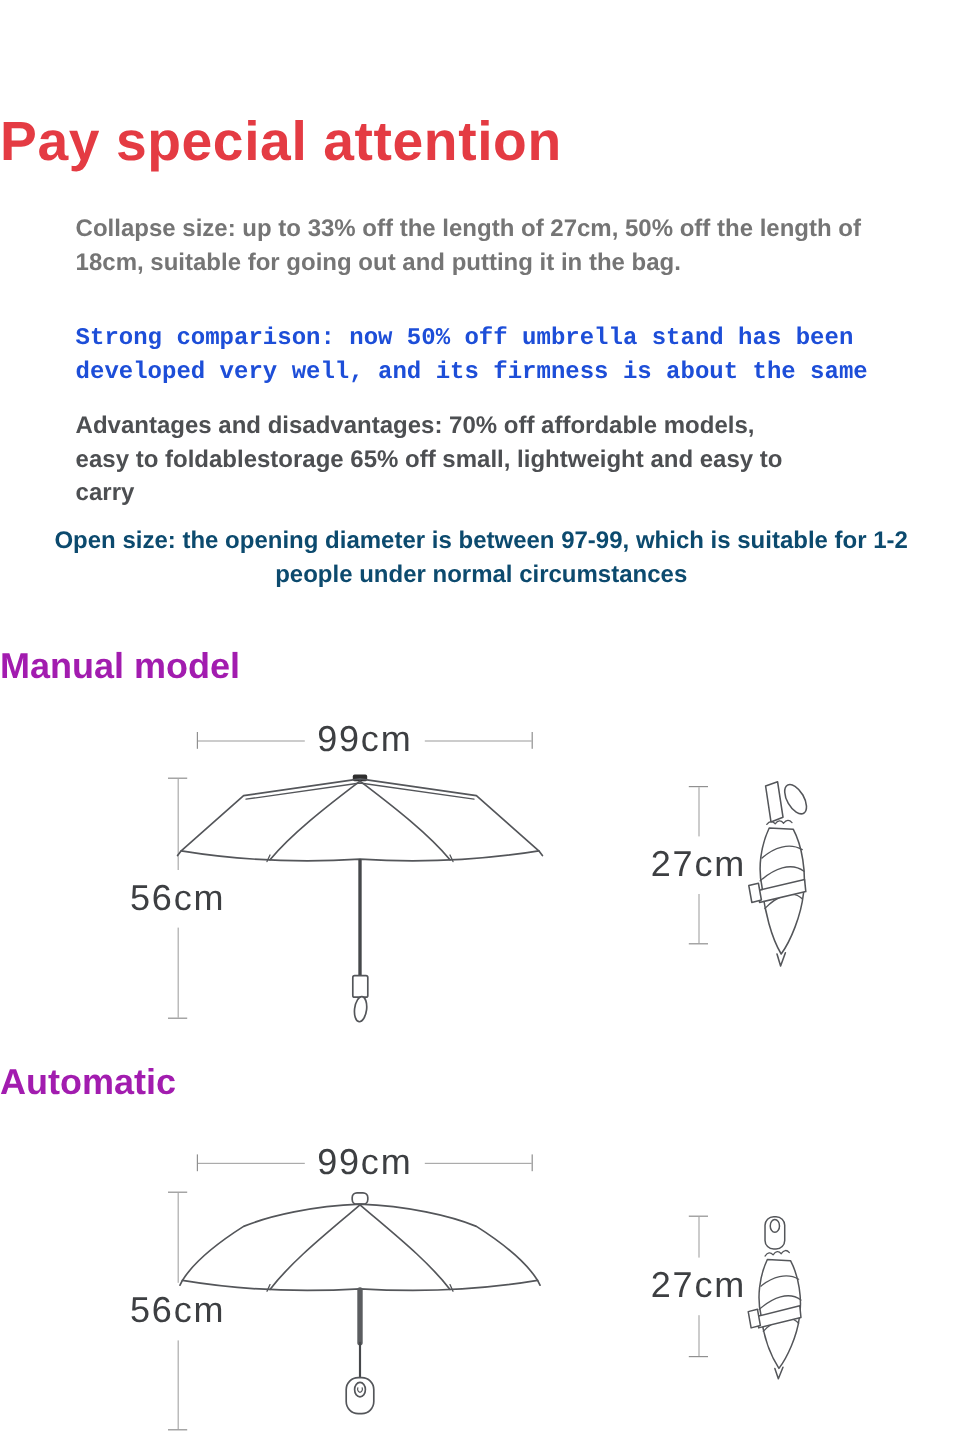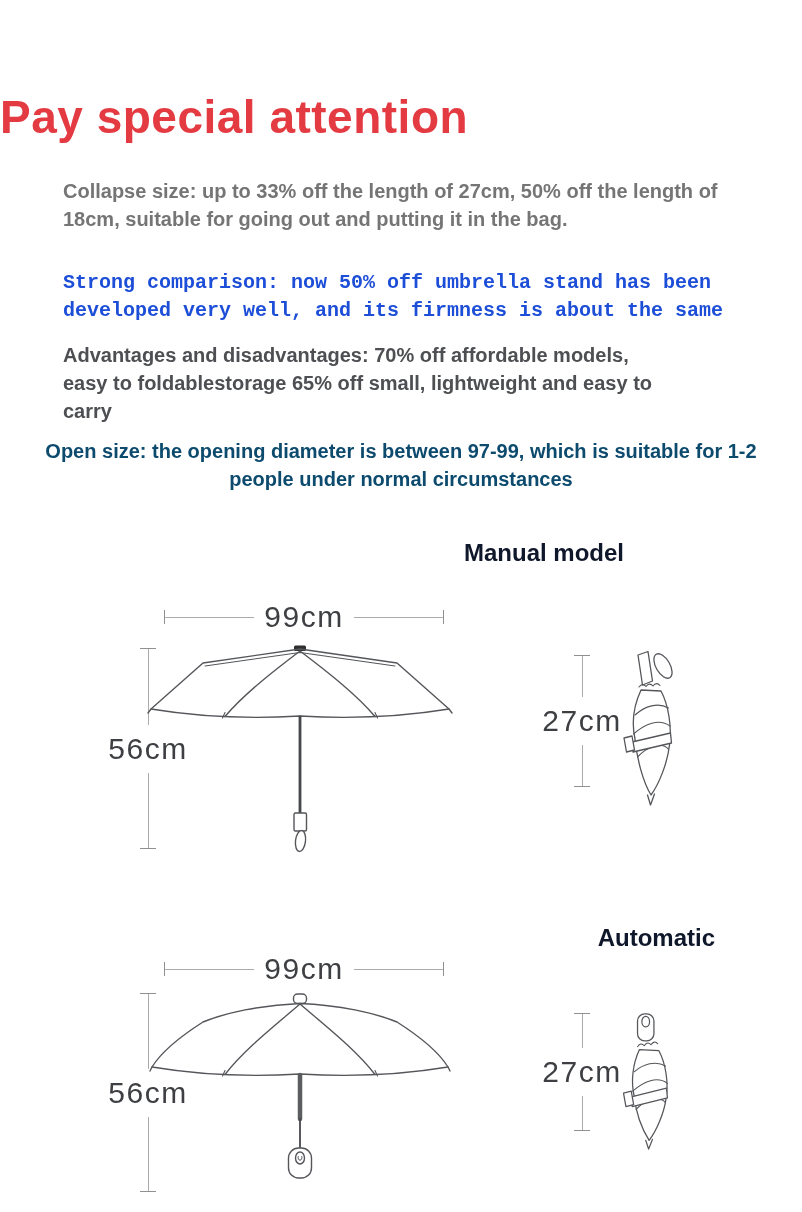--- a/index.html
+++ b/index.html
@@ -13,24 +13,24 @@
     font-size:46px;font-weight:800;color:#e43b43;letter-spacing:0.5px;margin-top:28px;
   }
   .para{
     font-size:20px;font-weight:700;line-height:28px;white-space:pre-line;
   }
   .para-1{top:177px;left:63px;width:700px;color:#757575;}
   .para-2{top:269px;left:63px;width:700px;color:#1d4ed8;font-family:Liberation Mono, monospace;}
   .para-3{top:341px;left:63px;width:700px;color:#4d4f52;}
   .para-4{top:437px;left:0;width:802px;text-align:center;color:#0c4a6e;}
   .model-heading{
-    font-size:24px;font-weight:700;color:#0f172a;text-align:right;
+    font-size:30px;font-weight:700;color:#a21caf;text-align:left;
   }
   .heading-manual{top:539px;left:0;width:624px;}
-  .heading-automatic{top:924px;left:0;width:674px;padding-left:41px;}
+  .heading-automatic{top:886px;left:0;width:674px;}
   .hmeasure{display:flex;align-items:center;height:24px;}
   .hmeasure .htick{width:1px;height:14px;background:#909090;}
   .hmeasure .hline{flex:1;height:1px;background:#ababab;}
   .hmeasure .mlabel{margin:0 10px;}
   .vmeasure{display:flex;flex-direction:column;align-items:center;}
   .vmeasure .vtick{height:1px;width:16px;background:#909090;}
   .vmeasure .vline{flex:1;width:1px;background:#ababab;}
   .vmeasure .mlabel{margin:7px 0;}
   .mlabel{
     font-size:30px;font-weight:400;color:#3d3f42;letter-spacing:1.5px;

